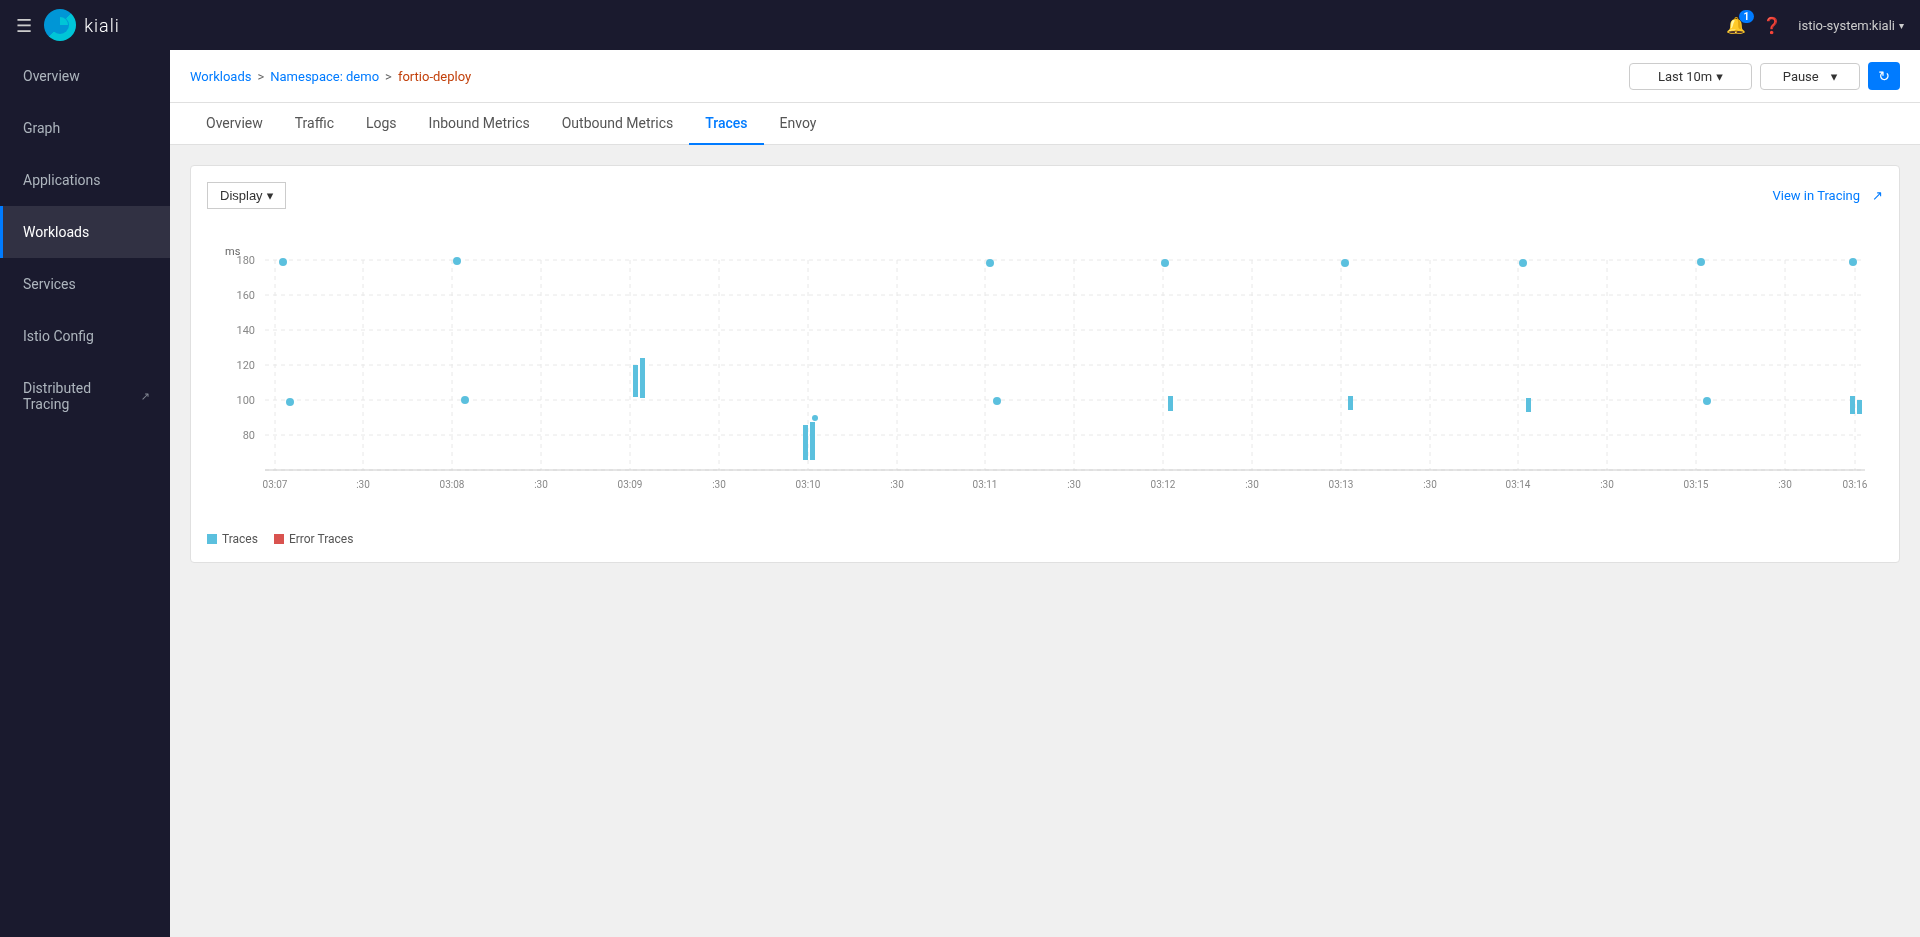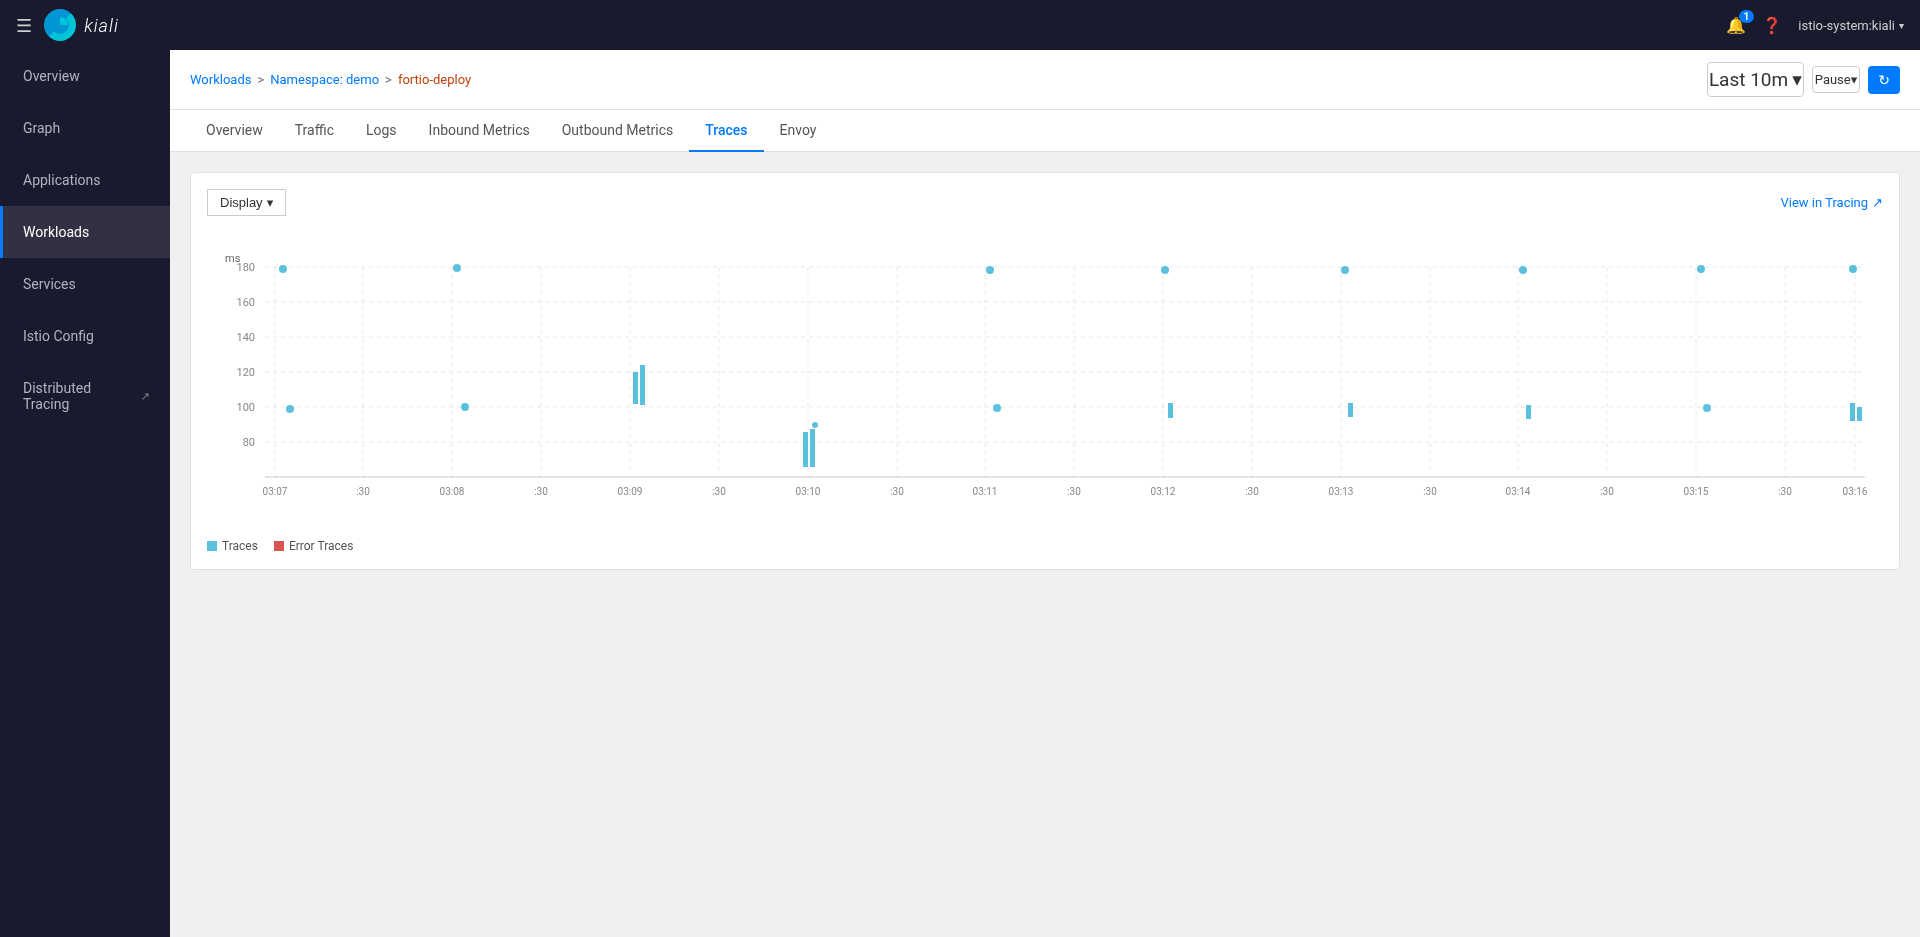--- a/index.html
+++ b/index.html
@@ -18,21 +18,21 @@
     }
     .header-left { display: flex; align-items: center; gap: 12px; }
     .hamburger { cursor: pointer; font-size: 18px; color: #ccc; }
     .kiali-logo { display: flex; align-items: center; gap: 8px; }
     .kiali-logo-icon {
       width: 32px; height: 32px;
       border-radius: 50%;
       background: linear-gradient(135deg, #0096D6 50%, #00C5D7 50%);
       display: flex; align-items: center; justify-content: center;
     }
-    .kiali-logo-text { color: #fff; font-size: 18px; font-weight: 300; letter-spacing: 1px; font-style: italic; }
+    .kiali-logo-text { color: #fff; font-size: 18px; font-weight: 300; letter-spacing: 1px; }
     .header-right { display: flex; align-items: center; gap: 16px; }
     .notif-bell { position: relative; cursor: pointer; font-size: 16px; color: #ccc; }
     .notif-badge {
       position: absolute; top: -6px; right: -8px;
       background: #007bff; color: #fff; border-radius: 10px;
       font-size: 10px; padding: 1px 5px; font-weight: bold;
     }
     .help-icon { cursor: pointer; font-size: 16px; color: #ccc; }
     .user-dropdown { display: flex; align-items: center; gap: 4px; cursor: pointer; color: #ccc; font-size: 13px; }
     .dropdown-arrow { font-size: 10px; }
@@ -85,28 +85,28 @@
       justify-content: space-between;
       border-bottom: 1px solid #e0e0e0;
       flex-shrink: 0;
     }
     .breadcrumb { display: flex; align-items: center; gap: 6px; font-size: 13px; }
     .breadcrumb-link { color: #007bff; cursor: pointer; text-decoration: none; }
     .breadcrumb-sep { color: #666; }
     .breadcrumb-current { color: #c2410c; }
     .top-bar-controls { display: flex; align-items: center; gap: 8px; }
     .time-select {
-      border: 1px solid #ccc; border-radius: 4px; padding: 5px 1px;
-      font-size: 19px; cursor: pointer; background: #fff; color: #333;
+      border: 1px solid #ccc; border-radius: 4px; padding: 5px 28px;
+      font-size: 13px; cursor: pointer; background: #fff; color: #333;
       display: flex; align-items: center; gap: 4px;
     }
     .pause-select {
-      border: 1px solid #ccc; border-radius: 4px; padding: 5px 2px;
+      border: 1px solid #ccc; border-radius: 4px; padding: 5px 22px;
       font-size: 13px; cursor: pointer; background: #fff; color: #333;
-      display: flex; align-items: center; gap: 0;
+      display: flex; align-items: center; gap: 12px;
     }
     .refresh-btn {
       background: #007bff; color: #fff; border: none;
       border-radius: 4px; padding: 6px 10px; cursor: pointer; font-size: 14px;
     }
 
     
     .tabs-bar {
       background: #fff;
       border-bottom: 1px solid #e0e0e0;
@@ -141,21 +141,21 @@
       display: flex;
       align-items: center;
       justify-content: space-between;
       margin-bottom: 12px;
     }
     .display-btn {
       border: 1px solid #ccc; border-radius: 0; padding: 5px 12px;
       font-size: 13px; cursor: pointer; background: #fff; color: #333;
       display: flex; align-items: center; gap: 4px;
     }
-    .view-tracing-link { color: #007bff; font-size: 13px; cursor: pointer; display: flex; align-items: center; gap: 4px; }
+    .view-tracing-link { color: #007bff; font-size: 13px; cursor: pointer; display: flex; align-items: center; gap: 12px; }
 
     
     .chart-wrapper { position: relative; margin-top: 31px; }
     .chart-legend { display: flex; align-items: center; gap: 16px; margin-top: 8px; font-size: 12px; color: #555; }
     .legend-item { display: flex; align-items: center; gap: 5px; }
     .legend-dot-blue { width: 10px; height: 10px; background: #5bc0de; border: 1px solid #5bc0de; }
     .legend-dot-red { width: 10px; height: 10px; background: #d9534f; }
   </style>
 </head>
 <body>

